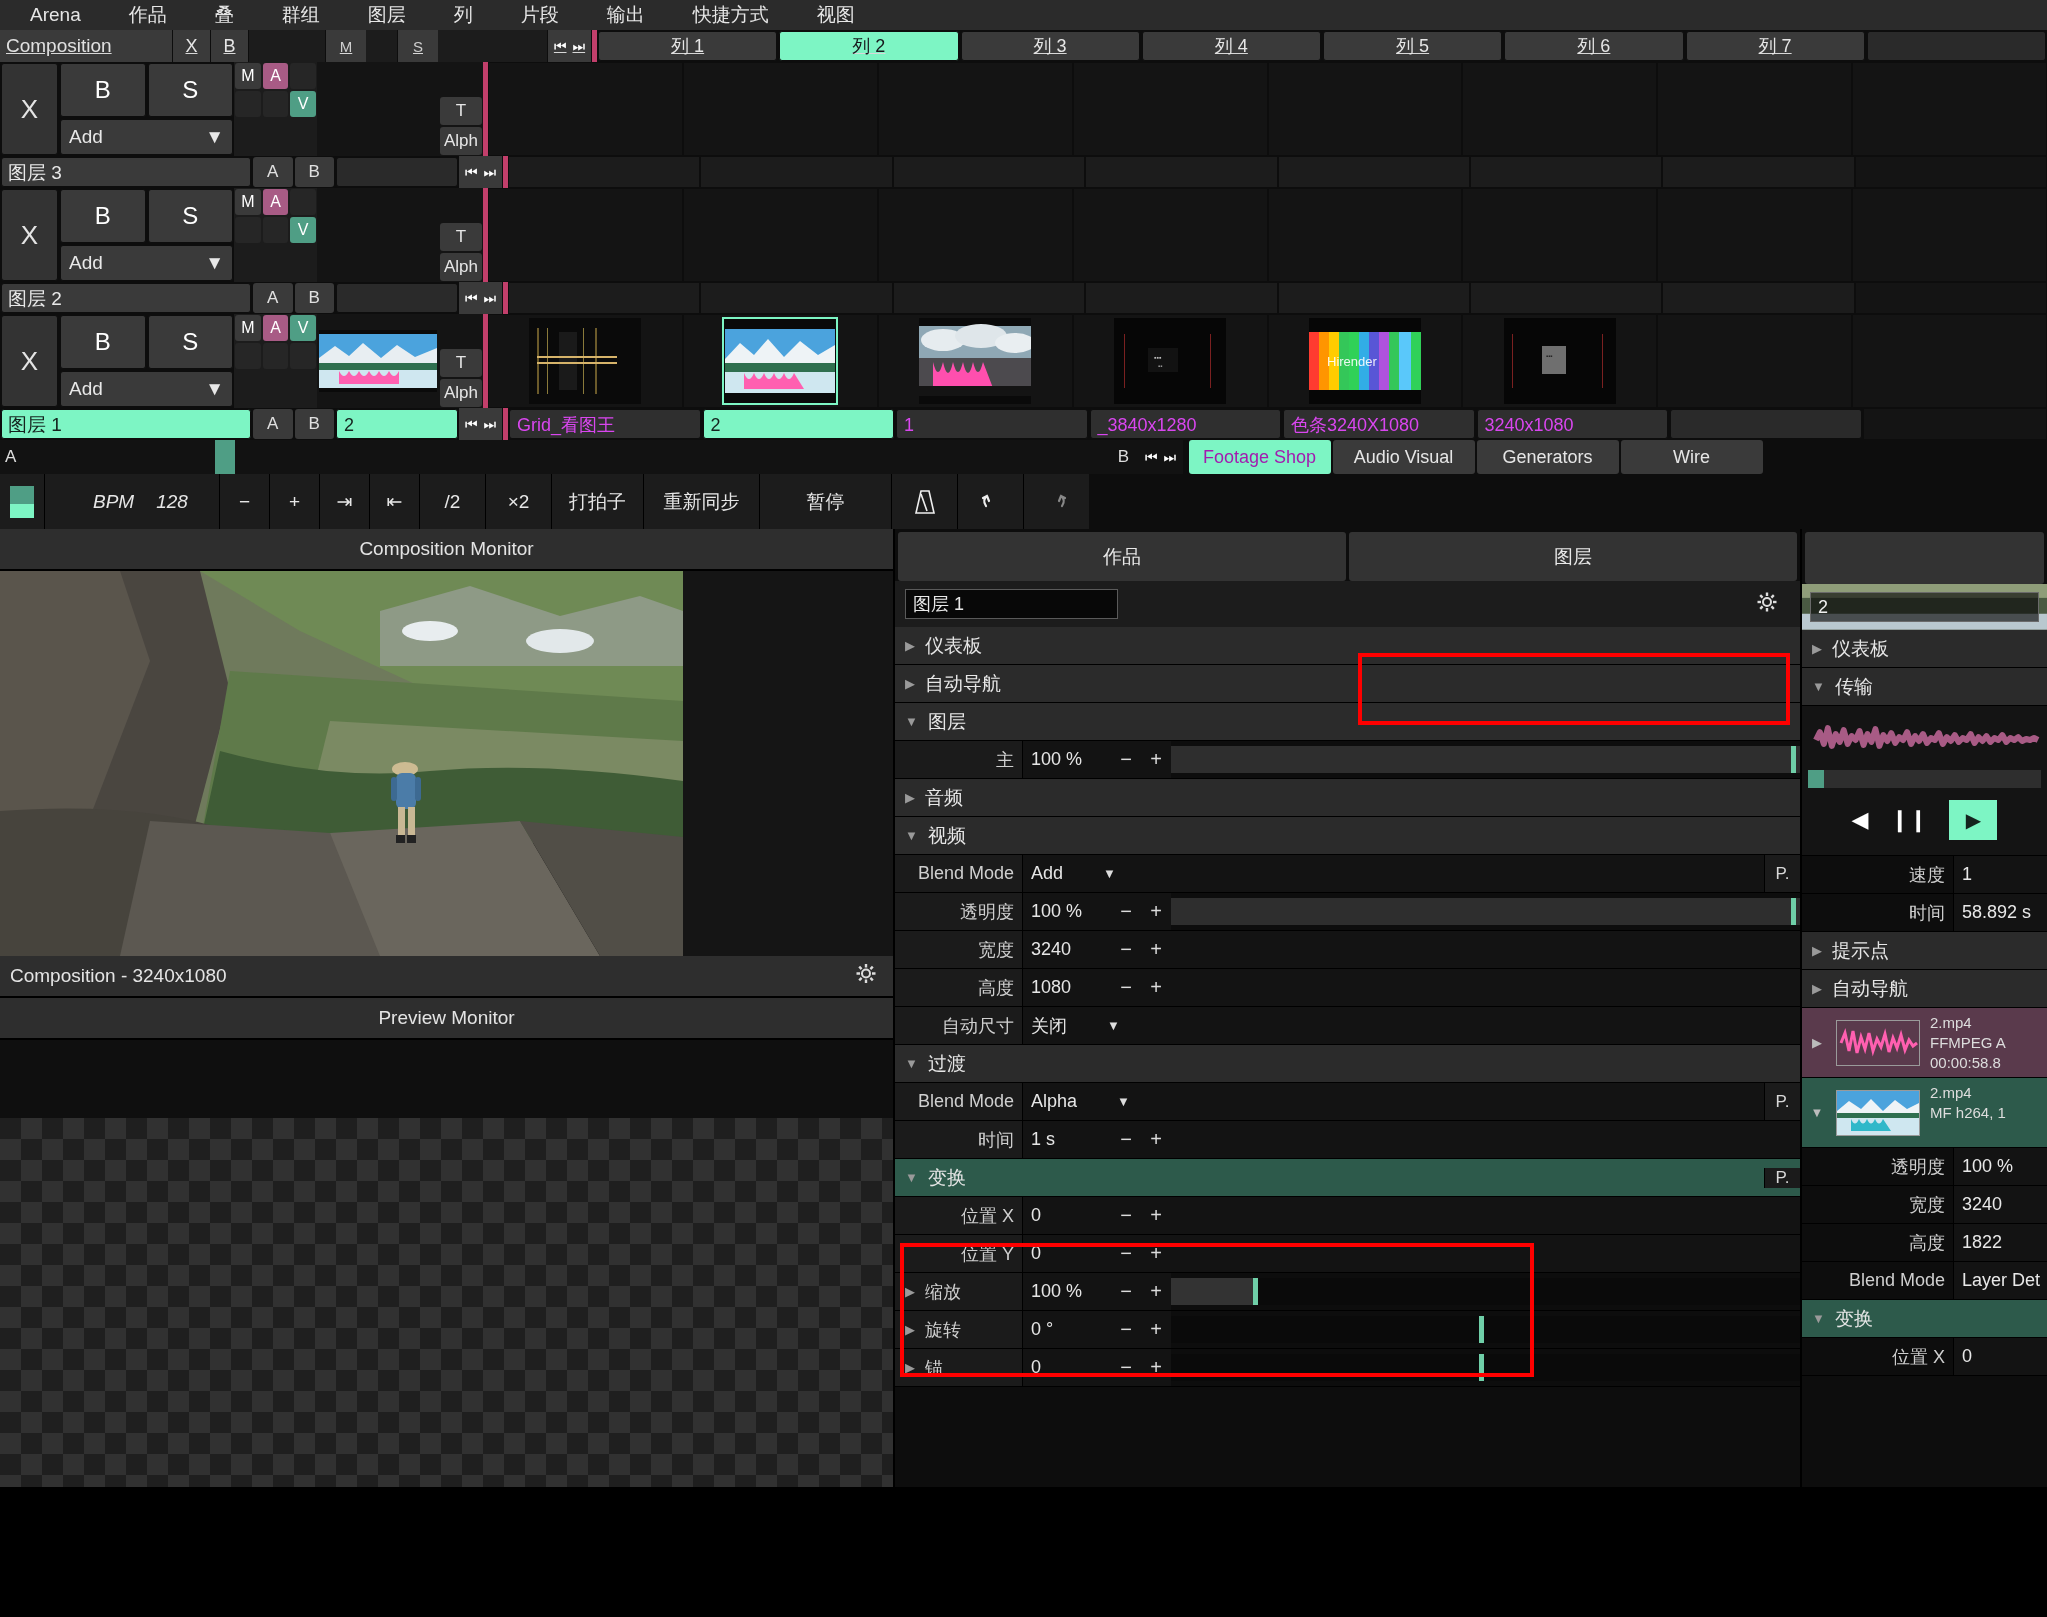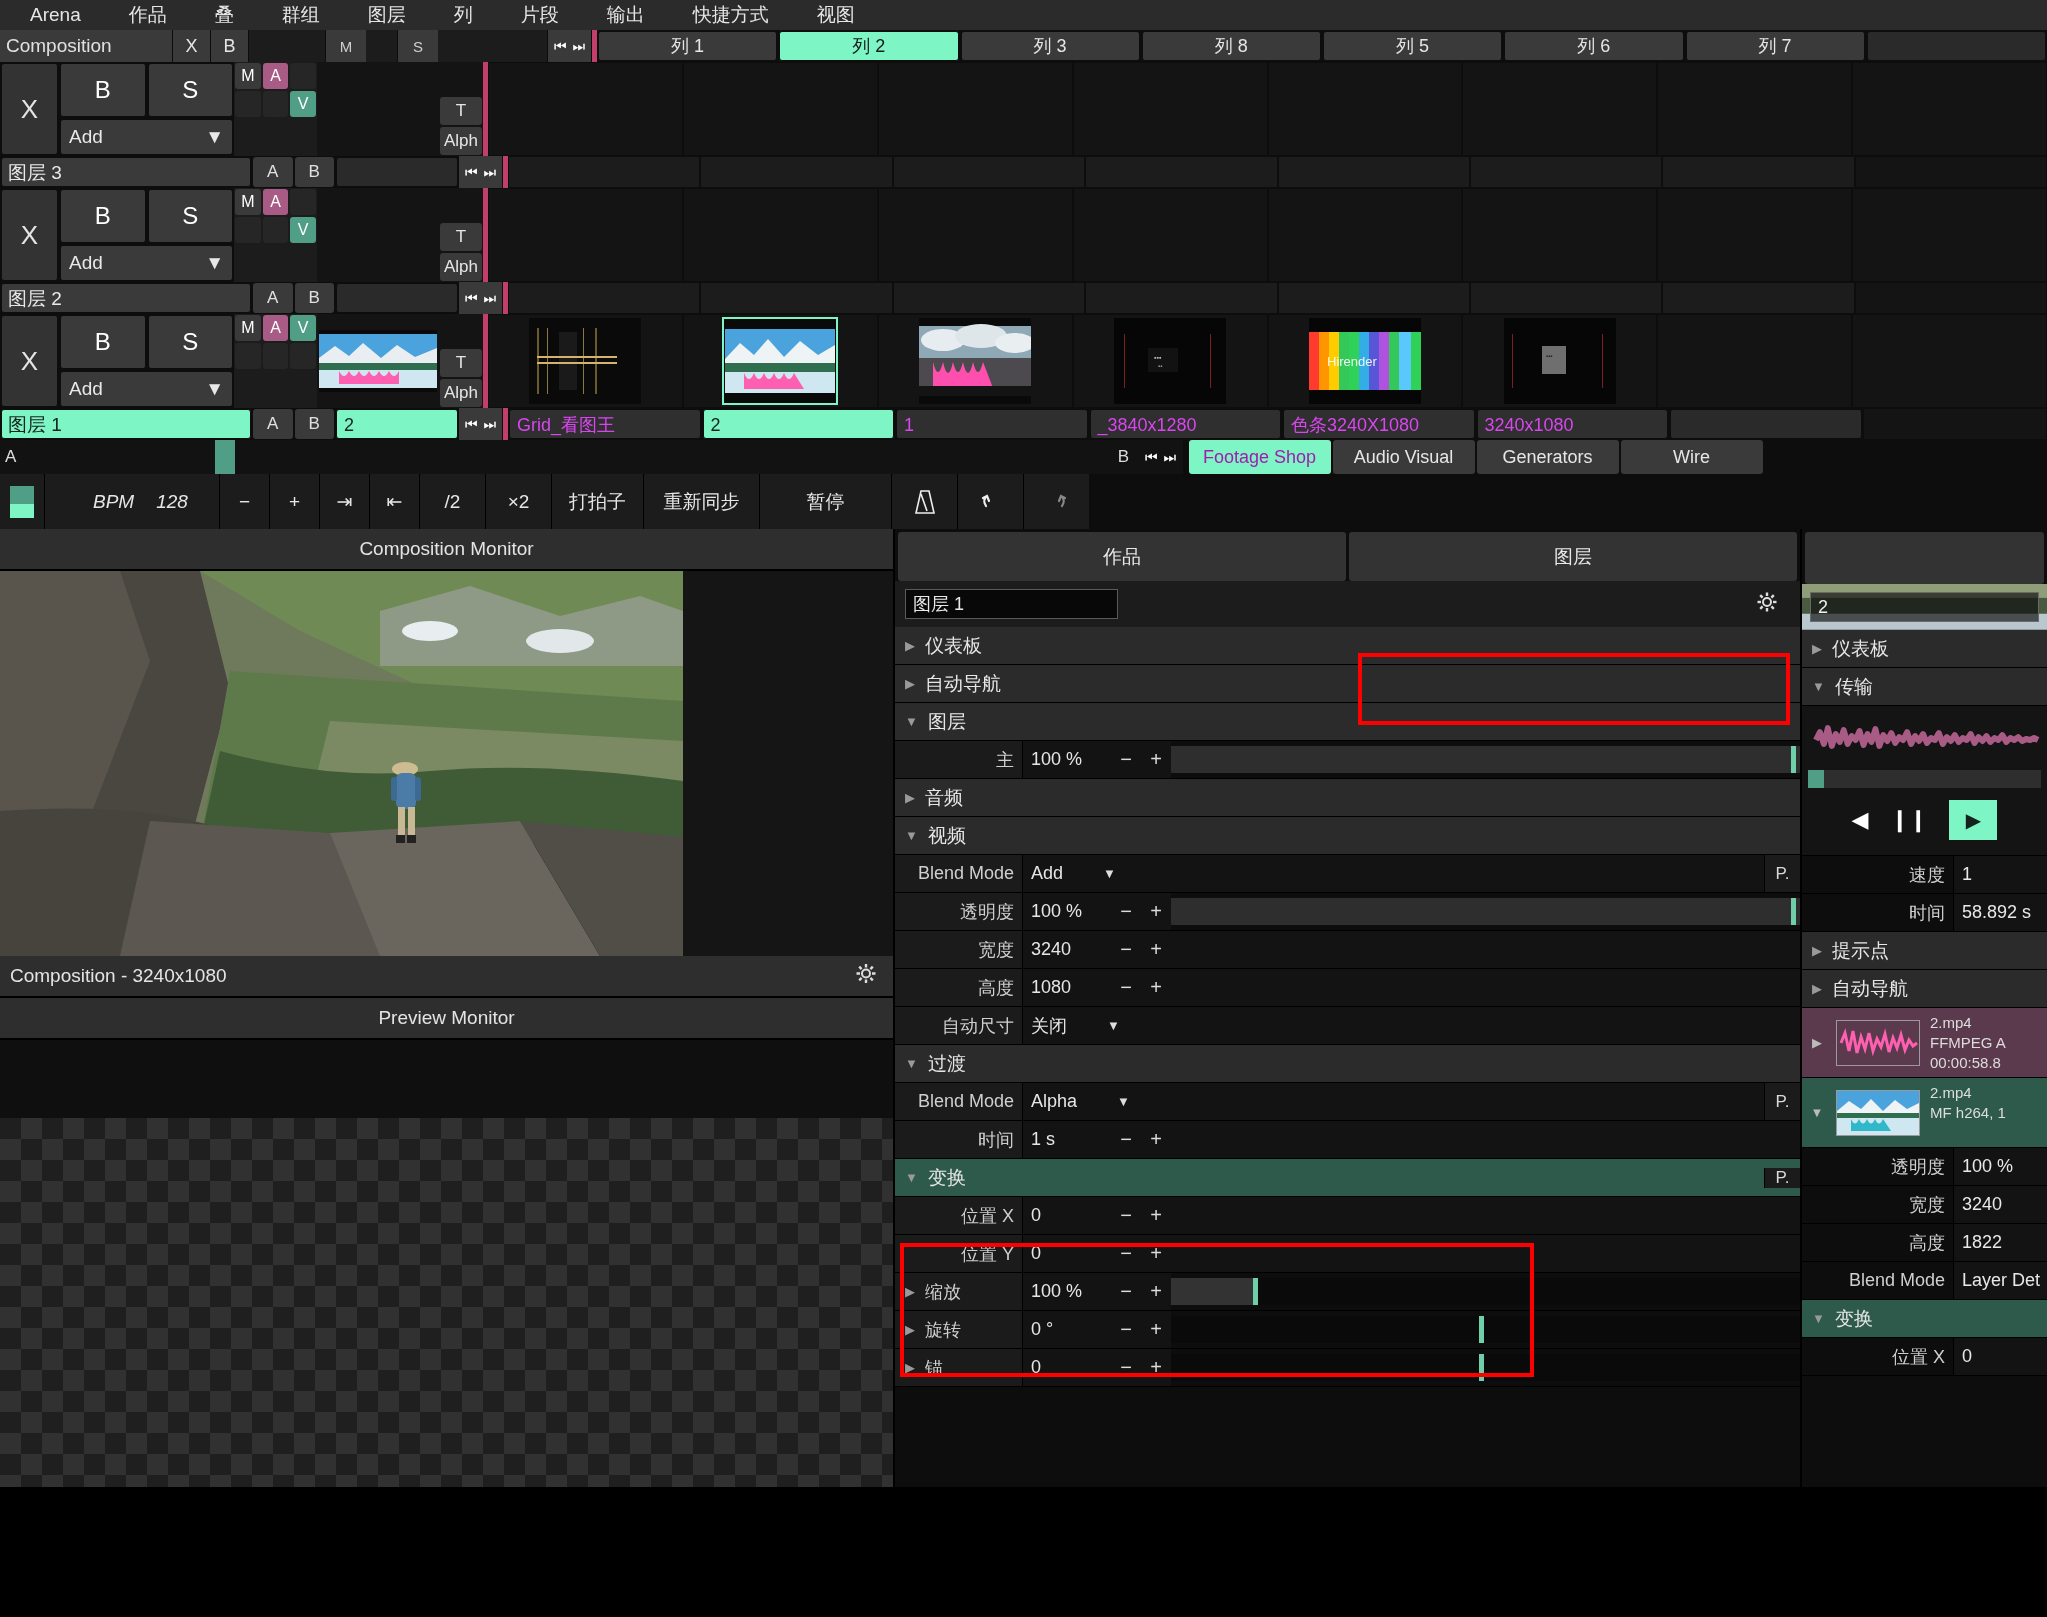--- a/index.html
+++ b/index.html
@@ -21,21 +21,21 @@
   .menubar .mi {
     padding: 12px 24px; font-size: 19px; color: #e6e6e6;
     line-height: 30px; white-space: nowrap;
   }
   .menubar .mi.brand { font-weight: normal; }
 
   
   .deck { background: #0d0d0d; }
 
   
-  .titlebar { display: flex; height: 32px; }
+  .titlebar { display: flex; height: 32px; text-decoration: underline; }
   .tb-name {
     width: 173px; background: #3a3a3a; color: #e0e0e0;
     font-size: 19px; line-height: 32px; padding-left: 6px;
     border-right: 1px solid #0d0d0d;
   }
   .tb-btn {
     width: 38px; background: #3a3a3a; color: #e6e6e6; font-size: 18px;
     display: flex; align-items: center; justify-content: center;
     border-right: 1px solid #0d0d0d;
   }
@@ -255,21 +255,21 @@
       <div class="tb-gap" style="width:110px"></div>
       <div class="tb-nav">
         <span>⏮</span>
         <span>⏭</span>
       </div>
       <div class="pinkline"></div>
       <div class="coltabs">
         <div class="coltab">列 1</div>
         <div class="coltab sel">列 2</div>
         <div class="coltab">列 3</div>
-        <div class="coltab">列 8</div>
+        <div class="coltab">列 4</div>
         <div class="coltab">列 5</div>
         <div class="coltab">列 6</div>
         <div class="coltab">列 7</div>
         <div class="coltab empty"></div>
       </div>
     </div>
 
     <div class="layerblk" style="height:94px">
       <div class="lb-x">X</div>
       <div class="lb-bs">

